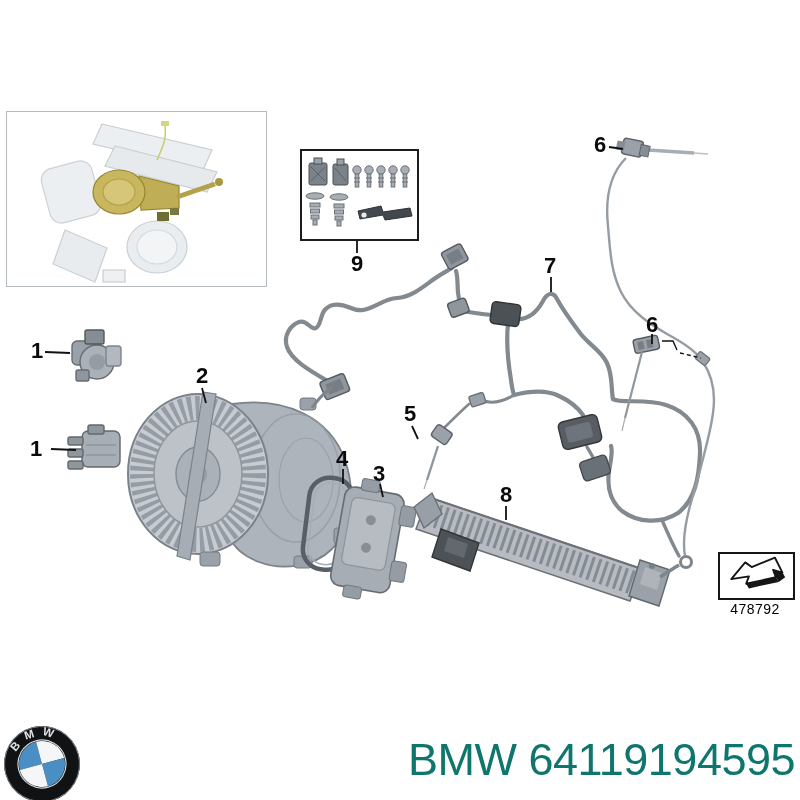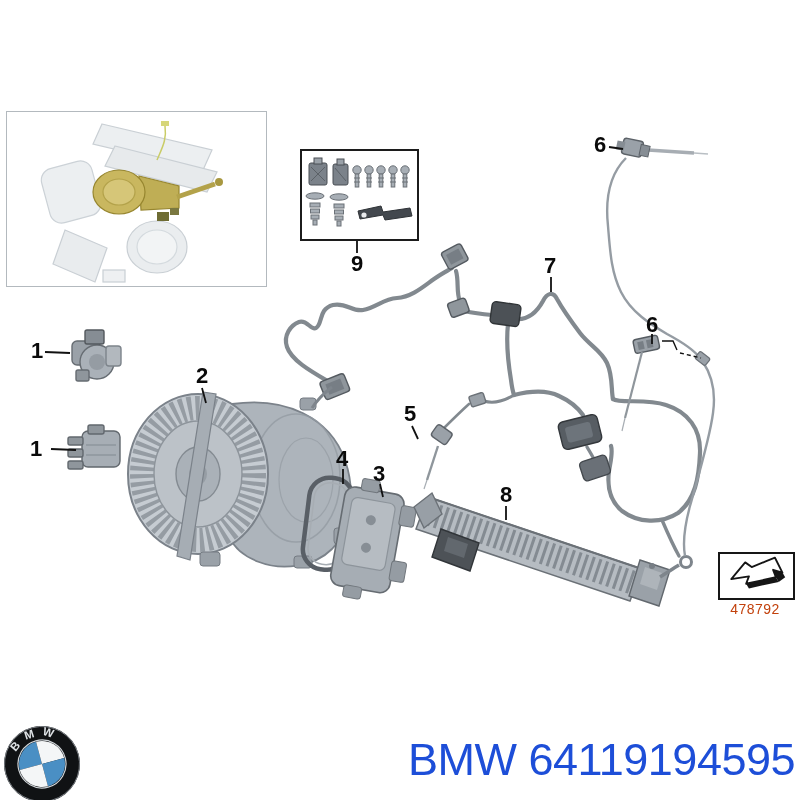--- a/index.html
+++ b/index.html
@@ -16,29 +16,29 @@
   .kit-box{
     position:absolute;left:300px;top:149px;width:115px;height:88px;
     border:2px solid #1c1c1c;background:#fff;
   }
   .ref-box{
     position:absolute;left:718px;top:552px;width:73px;height:44px;
     border:2px solid #161616;background:#fff;
   }
   .ref-code{
     position:absolute;left:712px;top:601px;width:86px;
-    text-align:center;font-size:14px;letter-spacing:.5px;color:#c2410c;
+    text-align:center;font-size:14px;letter-spacing:.5px;color:#000000;
   }
   .callout{
     position:absolute;transform:translate(-50%,-50%);
     font-size:22px;font-weight:bold;color:#0a0a0a;line-height:1;
   }
   .caption{
     position:absolute;right:5px;top:734px;
-    font-size:45px;letter-spacing:-0.5px;color:#1d4ed8;white-space:nowrap;
+    font-size:45px;letter-spacing:-0.5px;color:#0f766e;white-space:nowrap;
   }
   .logo{position:absolute;left:2px;top:724px;width:80px;height:80px;}
 </style>
 </head>
 <body>
 
 <div class="stage">
 
   <svg class="art" width="800" height="800" viewBox="0 0 800 800">
 

